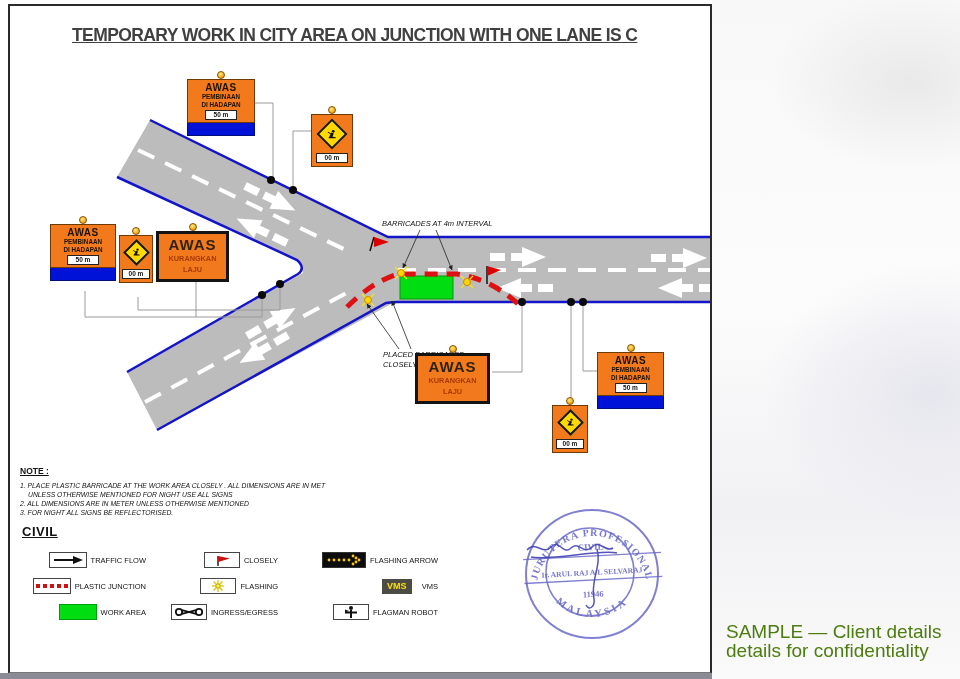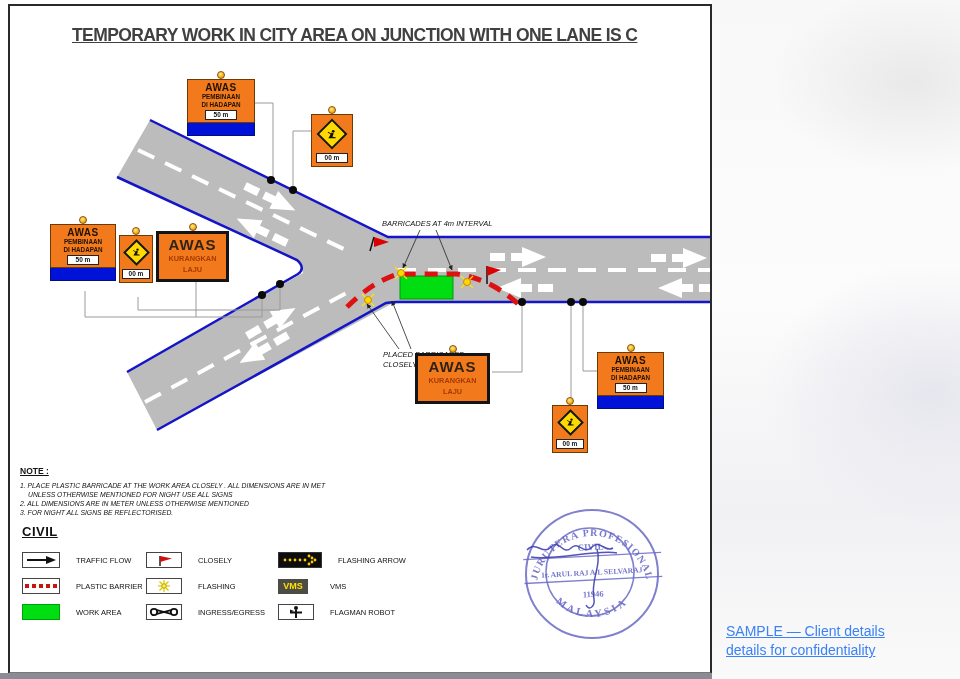--- a/index.html
+++ b/index.html
@@ -42,21 +42,21 @@
   
   .note{position:absolute;left:20px;top:466px;z-index:2;}
   .note-heading{font-size:8.5px;font-weight:bold;text-decoration:underline;margin-bottom:5px;}
   .note-line{font-size:6.8px;font-style:italic;line-height:9px;color:#111;}
   .note-line.indent{padding-left:8px;}
 
   
   .legend{position:absolute;left:22px;top:524px;z-index:2;}
   .legend-heading{font-size:13px;font-weight:bold;text-decoration:underline;letter-spacing:0.5px;margin-bottom:8px;}
   .legend-grid{display:grid;grid-template-columns:124px 132px 160px;grid-auto-rows:26px;align-items:center;}
-  .legend-item{display:flex;align-items:center;gap:16px;}
+  .legend-item{display:flex;align-items:center;gap:4px;justify-content:flex-end;}
   .legend-label{font-size:7.5px;color:#111;white-space:nowrap;}
   .icon-box{width:38px;height:16px;border:1px solid #444;background:#fff;display:flex;
     align-items:center;justify-content:center;flex:none;box-sizing:border-box;}
   .icon-box.narrow{width:36px;}
   .icon-flash{width:44px;height:16px;background:#0d0d0d;border:1px solid #333;flex:none;
     display:flex;align-items:center;justify-content:center;box-sizing:border-box;}
   .icon-vms{width:30px;height:15px;background:#4c4c45;color:#ffe000;font-size:9px;font-weight:bold;
     display:flex;align-items:center;justify-content:center;flex:none;margin-right:6px;}
   .icon-work{width:38px;height:16px;background:#00dd11;border:1px solid #00a00c;flex:none;box-sizing:border-box;}
   .barrier-dashes{display:flex;gap:3px;}
@@ -64,22 +64,22 @@
 
   
   .stamp{position:absolute;left:515px;top:498px;width:165px;height:160px;z-index:4;}
 
   
   .panel{position:absolute;left:712px;top:0;width:248px;height:679px;z-index:10;
     background:
       radial-gradient(ellipse 140px 90px at 80% 12%, #e9e9ea, rgba(255,255,255,0)),
       radial-gradient(ellipse 170px 130px at 88% 58%, #e6e6ee, rgba(255,255,255,0)),
       linear-gradient(180deg,#f8f8f8,#fcfcfc 45%,#f1f1f4 75%,#fafafa);}
-  .watermark{position:absolute;left:726px;top:622px;font-size:14px;color:#3b82f6;
-    line-height:19px;z-index:11;text-decoration:underline;}
+  .watermark{position:absolute;left:726px;top:622px;font-size:19px;color:#4d7c0f;
+    line-height:19px;z-index:11;}
   .bottom-strip{position:absolute;left:0;top:673px;width:712px;height:6px;background:#8b8b96;z-index:5;}
 </style>
 </head>
 <body>
 
 <div class="frame"></div>
 <div class="title">TEMPORARY WORK IN CITY AREA ON JUNCTION WITH ONE LANE IS C</div>
 
 <svg class="road-svg" viewBox="8 4 702 668">
   <defs>
@@ -336,21 +336,21 @@
     <div class="legend-item">
       <span class="icon-box">
         <span class="barrier-dashes">
             <span></span>
             <span></span>
             <span></span>
             <span></span>
             <span></span>
           </span>
       </span>
-      <span class="legend-label">PLASTIC BARRIER</span>
+      <span class="legend-label">PLASTIC JUNCTION</span>
     </div>
 
     <div class="legend-item">
       <span class="icon-box narrow">
         <svg width="16" height="14" viewBox="0 0 16 14">
           <g stroke="#d6c500" stroke-width="1.2">
             <line x1="8" y1="1" x2="8" y2="13"></line>
               <line x1="2" y1="7" x2="14" y2="7"></line>
             <line x1="3.5" y1="2.5" x2="12.5" y2="11.5"></line>
               <line x1="3.5" y1="11.5" x2="12.5" y2="2.5"></line>

